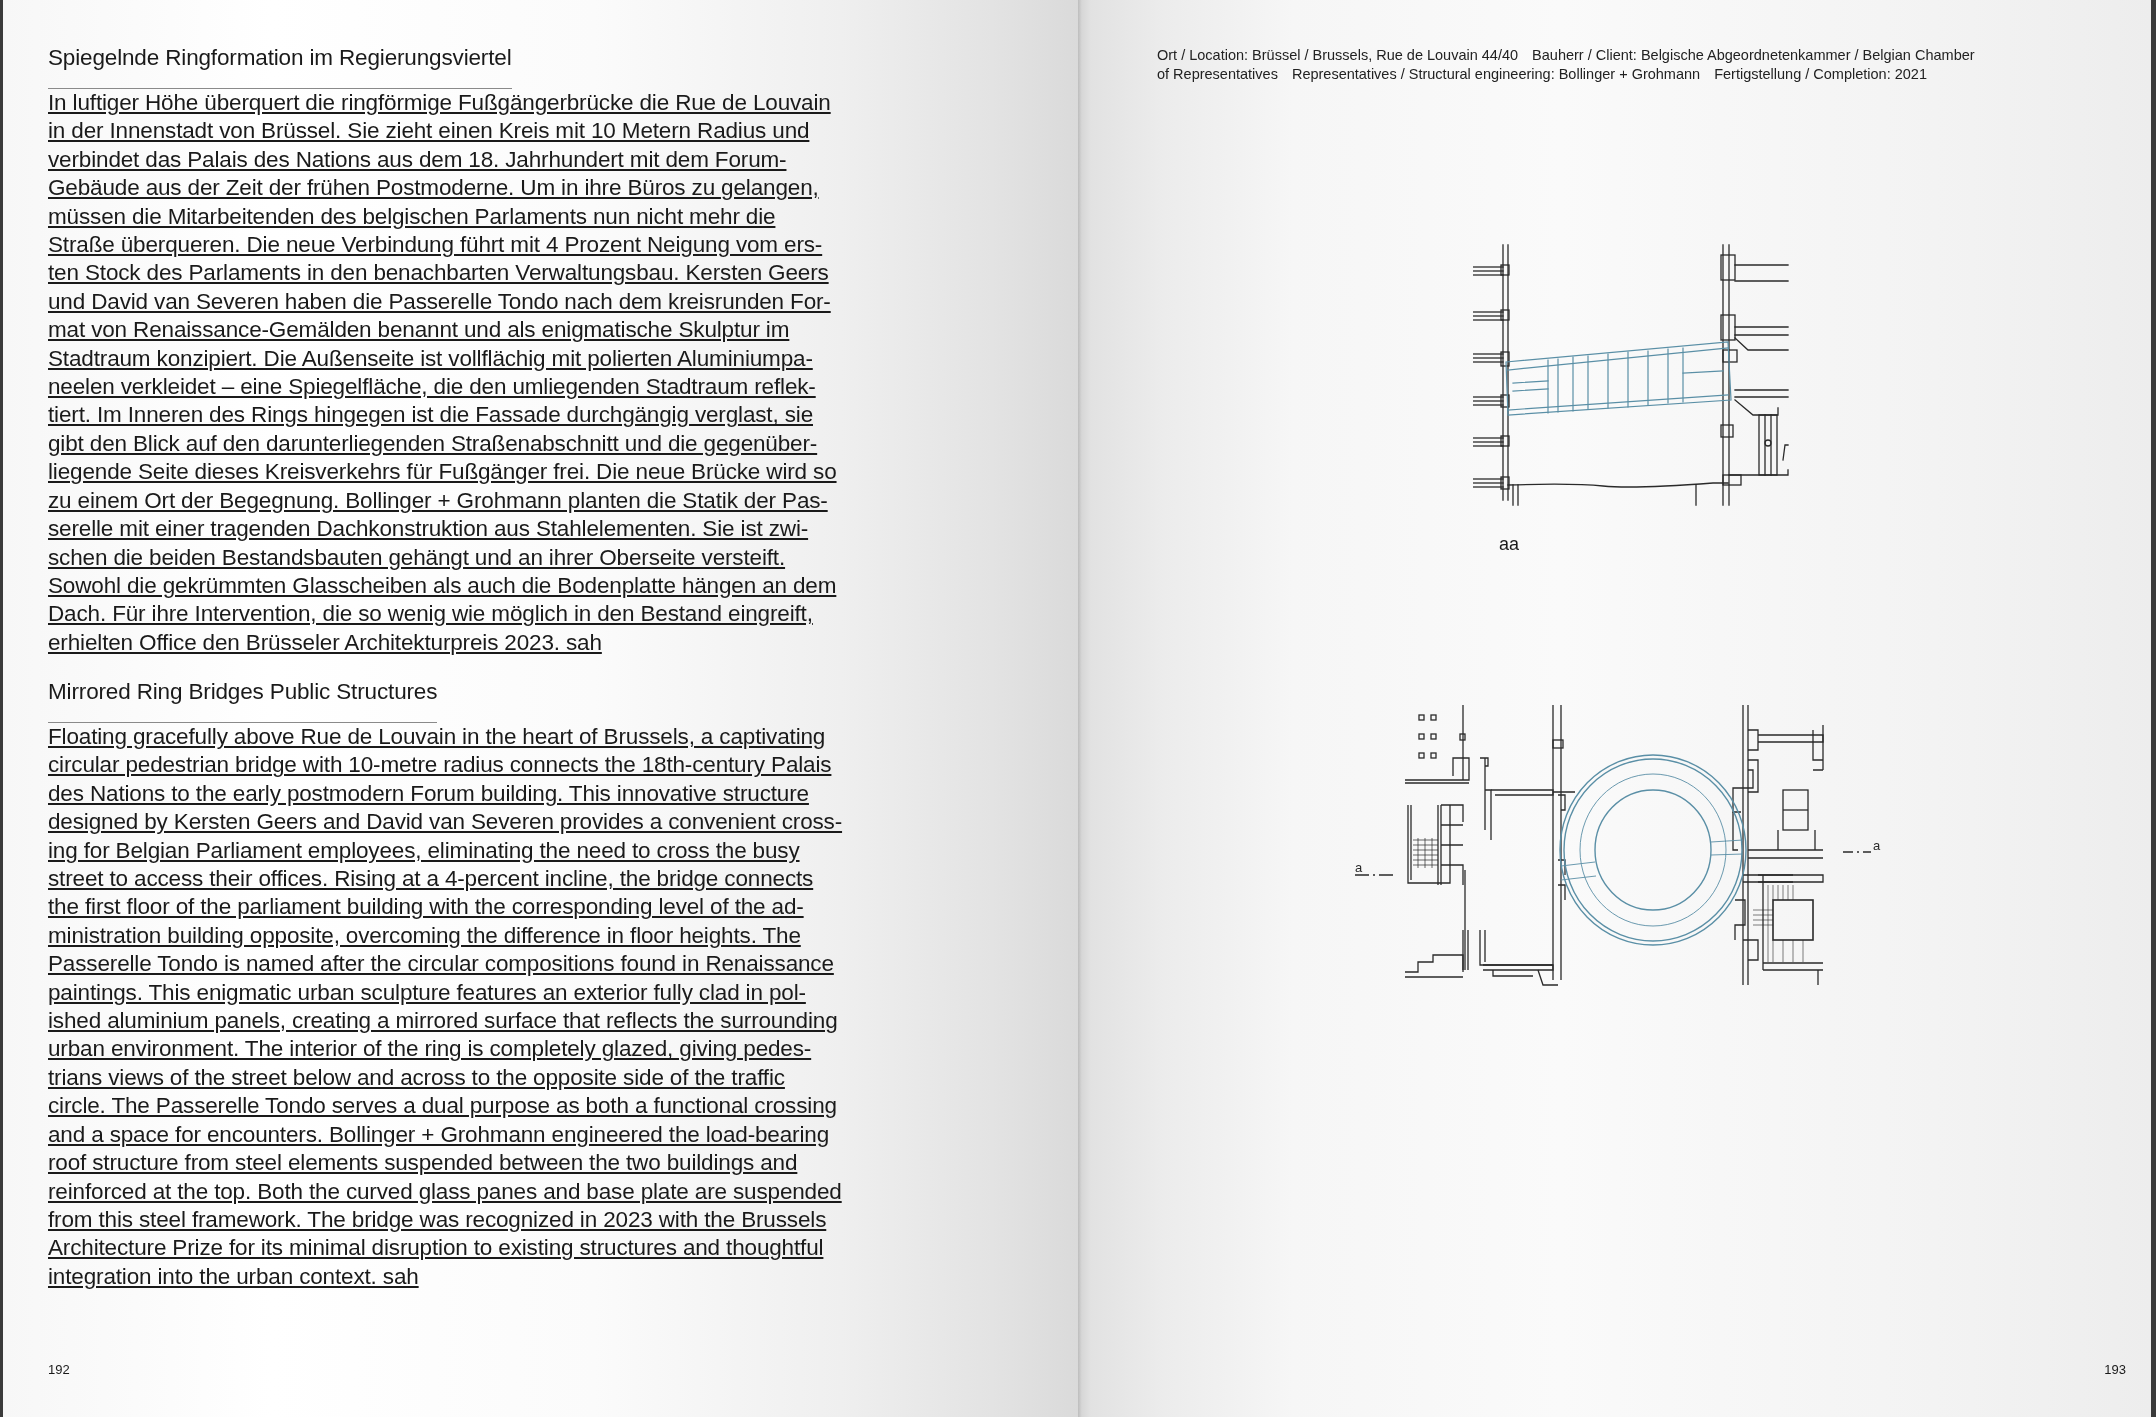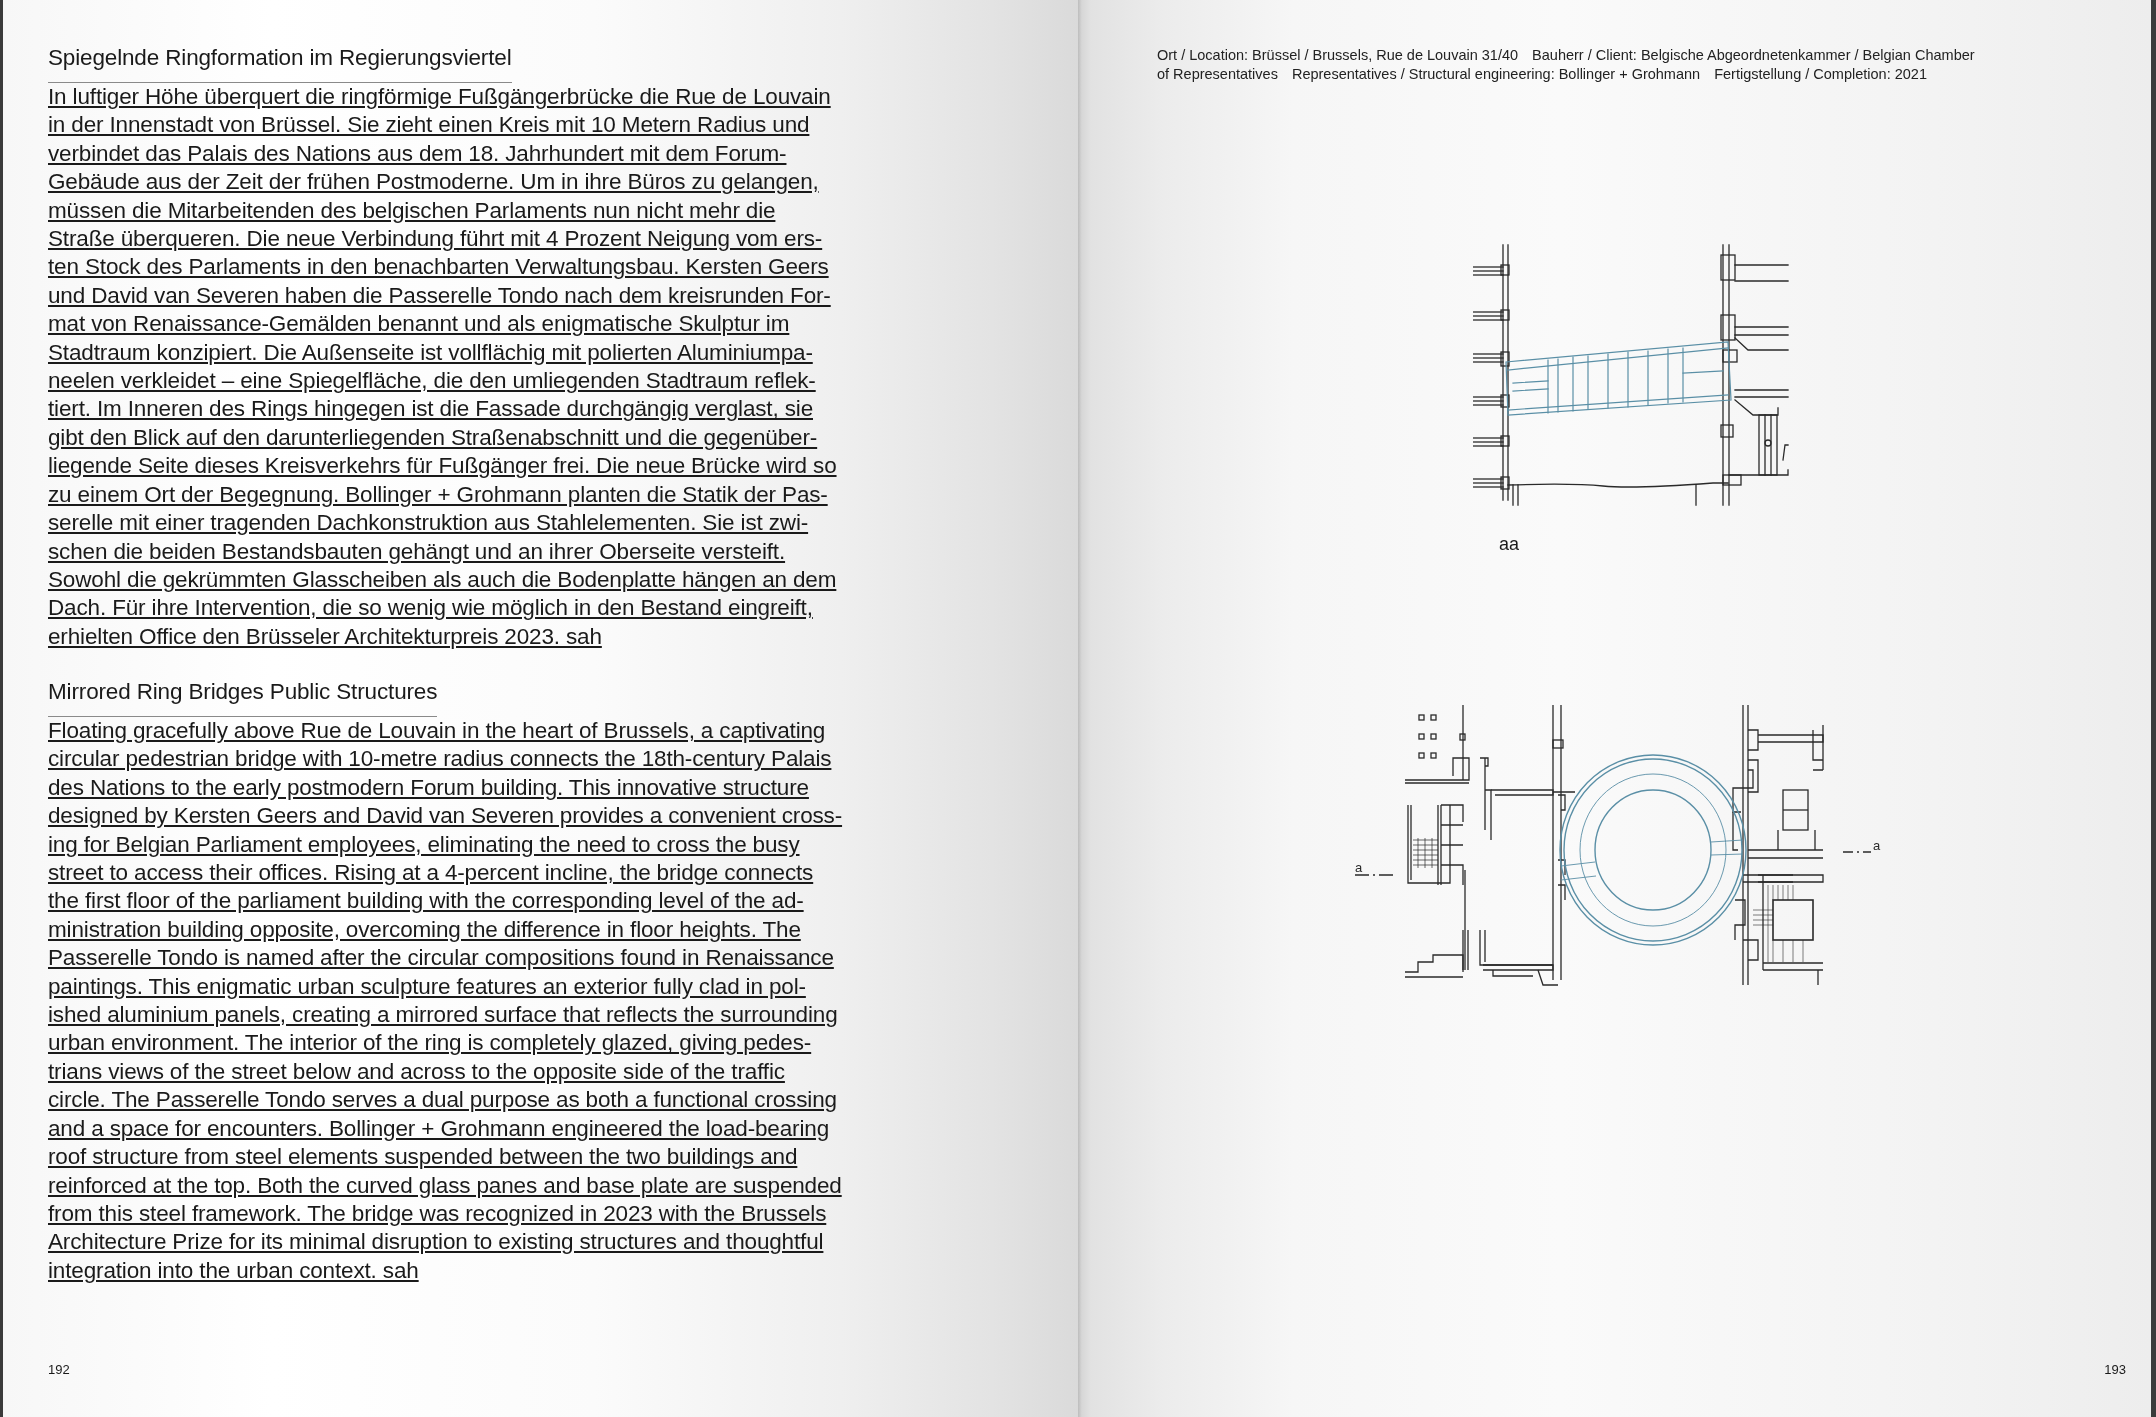--- a/index.html
+++ b/index.html
@@ -28,21 +28,21 @@
   }
 
   
   .article { position: absolute; left: 45px; width: 880px; }
   .article-de { top: 44px; }
   .article-en { top: 670px; margin-top: 8px; }
   .heading {
     display: inline-block;
     font-size: 22.5px; line-height: 28px;
     border-bottom: 1.5px solid #8a8a8a;
-    padding-bottom: 10px; letter-spacing: -0.15px;
+    padding-bottom: 16px; letter-spacing: -0.15px;
   }
   .body-text {
     font-size: 22.5px; line-height: 28.4px; letter-spacing: -0.15px;
     margin: 0; white-space: pre-line;
   }
   .body-text .ln { display: block; white-space: nowrap; text-decoration: underline; }
 
   .page-num { position: absolute; font-size: 13px; color: #1a1a1a; }
   .page-num-left { left: 45px; top: 1362px; }
   .page-num-right { right: 25px; top: 1362px; }
@@ -81,21 +81,21 @@
       <div class="heading">Mirrored Ring Bridges Public Structures</div>
       <p class="body-text" id="body-en"><span class="ln">Floating gracefully above Rue de Louvain in the heart of Brussels, a captivating</span><span class="ln">circular pedestrian bridge with 10-metre radius connects the 18th-century Palais</span><span class="ln">des Nations to the early postmodern Forum building. This innovative structure</span><span class="ln">designed by Kersten Geers and David van Severen provides a convenient cross-</span><span class="ln">ing for Belgian Parliament employees, eliminating the need to cross the busy</span><span class="ln">street to access their offices. Rising at a 4-percent incline, the bridge connects</span><span class="ln">the first floor of the parliament building with the corresponding level of the ad-</span><span class="ln">ministration building opposite, overcoming the difference in floor heights. The</span><span class="ln">Passerelle Tondo is named after the circular compositions found in Renaissance</span><span class="ln">paintings. This enigmatic urban sculpture features an exterior fully clad in pol-</span><span class="ln">ished aluminium panels, creating a mirrored surface that reflects the surrounding</span><span class="ln">urban environment. The interior of the ring is completely glazed, giving pedes-</span><span class="ln">trians views of the street below and across to the opposite side of the traffic</span><span class="ln">circle. The Passerelle Tondo serves a dual purpose as both a functional crossing</span><span class="ln">and a space for encounters. Bollinger + Grohmann engineered the load-bearing</span><span class="ln">roof structure from steel elements suspended between the two buildings and</span><span class="ln">reinforced at the top. Both the curved glass panes and base plate are suspended</span><span class="ln">from this steel framework. The bridge was recognized in 2023 with the Brussels</span><span class="ln">Architecture Prize for its minimal disruption to existing structures and thoughtful</span><span class="ln">integration into the urban context. sah</span></p>
     </div>
 
     <div class="page-num page-num-left">192</div>
   </div>
 
   <div class="page page-right">
     <div class="meta">
       <span class="ln">
-        <span>Ort / Location: Brüssel / Brussels, Rue de Louvain 31/40</span><span class="gap"></span><span>Bauherr / Client: Belgische Abgeordnetenkammer / Belgian Chamber</span>
+        <span>Ort / Location: Brüssel / Brussels, Rue de Louvain 44/40</span><span class="gap"></span><span>Bauherr / Client: Belgische Abgeordnetenkammer / Belgian Chamber</span>
       </span>
       <span class="ln">
         <span>of Representatives</span><span class="gap"></span><span>Representatives / Structural engineering: Bollinger + Grohmann</span><span class="gap"></span><span>Fertigstellung / Completion: 2021</span>
       </span>
     </div>
 
     <svg class="drawing section-drawing" viewBox="0 0 330 280" fill="none" stroke-linecap="square">
       <g stroke="#2a2a2a" stroke-width="1.3">
 
         <line x1="30" y1="10" x2="30" y2="265"></line>

